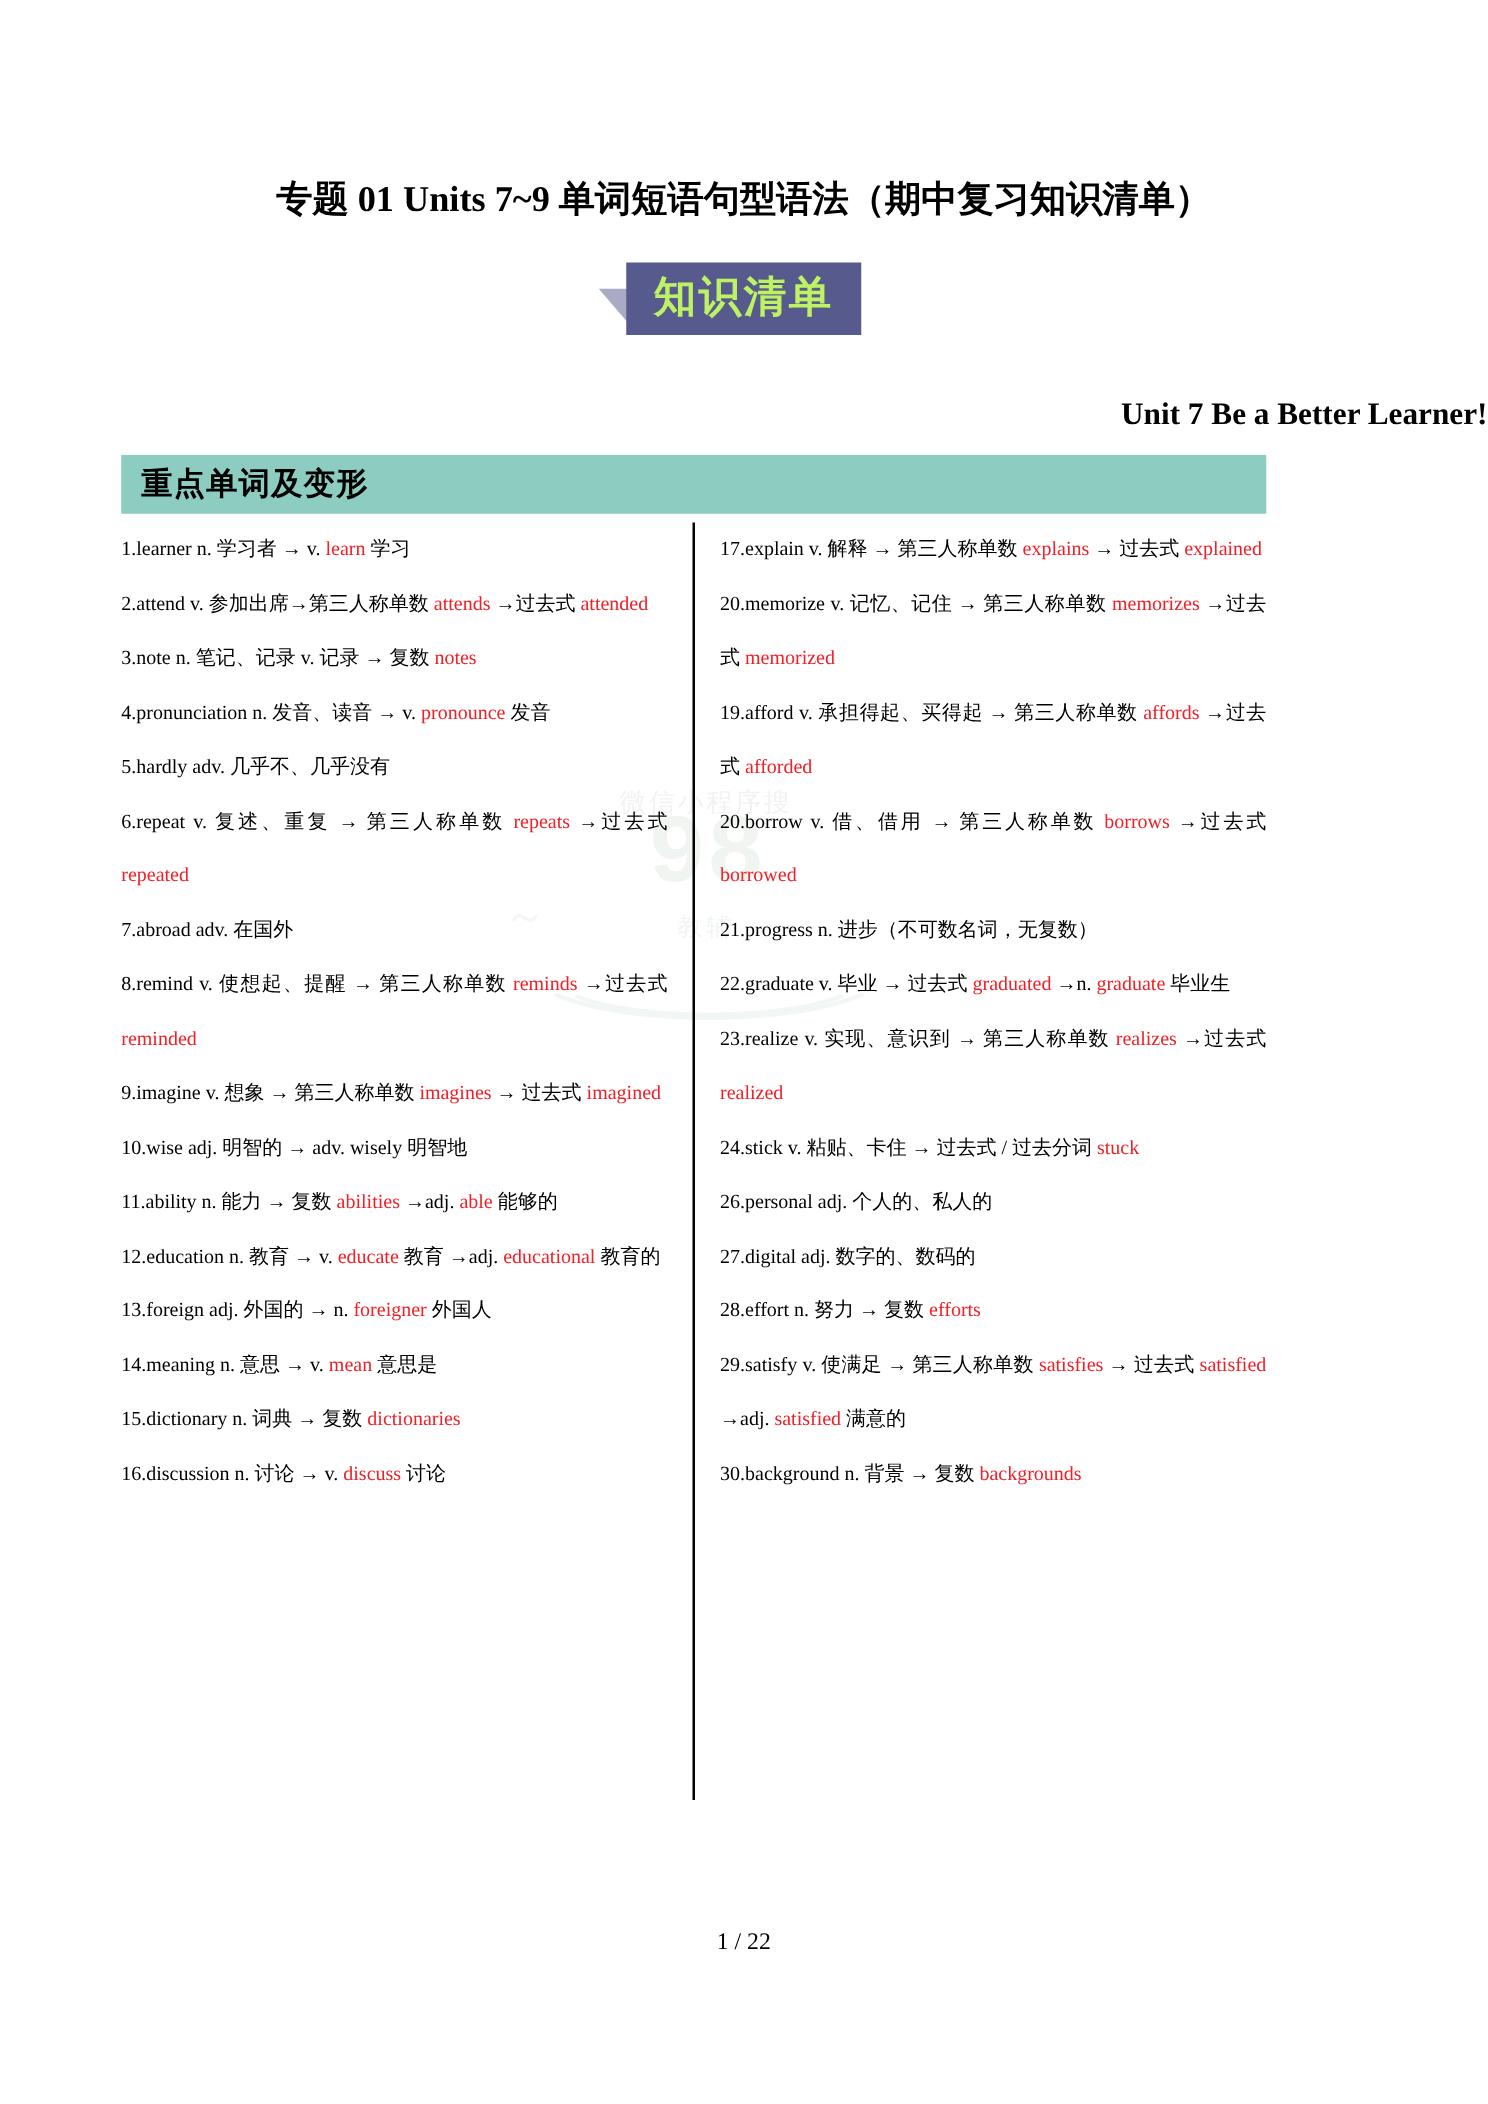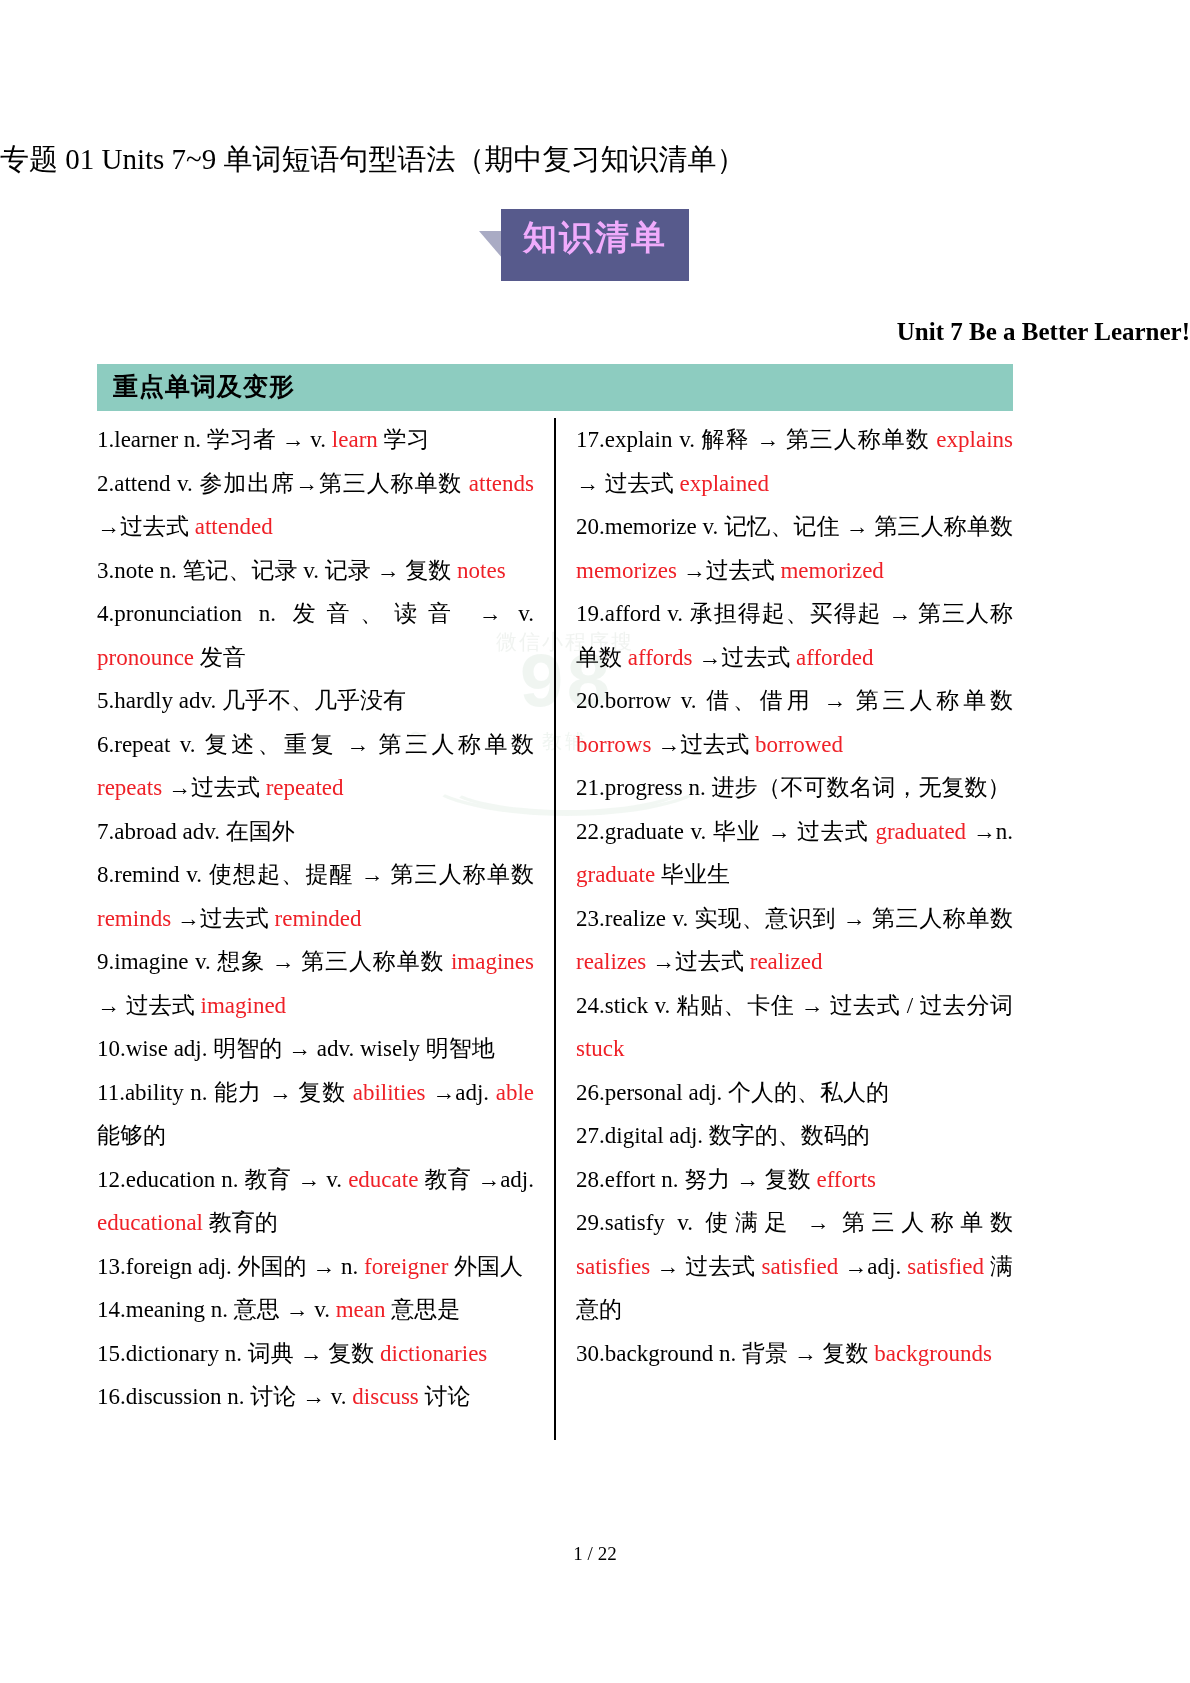--- a/index.html
+++ b/index.html
@@ -97,22 +97,23 @@
     font-size: 34px;
     color: #d6e6da;
   }
 
   
   .doc-title {
     position: absolute;
     left: 0;
     top: 140px;
     width: 100%;
+    text-align: center;
     font-size: 29px;
-    font-weight: normal;
+    font-weight: bold;
     letter-spacing: 0px;
     white-space: nowrap;
     z-index: 2;
   }
 
   
   .ribbon-wrap {
     position: absolute;
     left: 0;
     top: 215px;
@@ -130,26 +131,26 @@
     top: 16px;
     width: 0;
     height: 0;
     border-top: 0 solid transparent;
     border-bottom: 28px solid transparent;
     border-right: 24px solid #a9abc4;
   }
   .ribbon-body {
     position: relative;
     background: #575a8c;
-    color: #f0abfc;
+    color: #bef264;
     font-family: "DejaVu Sans", sans-serif;
     font-weight: bold;
     font-size: 34px;
     letter-spacing: 2px;
-    padding: 8px 22px 24px 22px;
+    padding: 8px 22px 10px 22px;
   }
 
   
   .unit-heading {
     position: absolute;
     left: 0;
     top: 318px;
     width: 100%;
     text-align: right;
     font-size: 25px;
@@ -199,21 +200,21 @@
   .col-divider {
     position: absolute;
     left: 457px;
     top: 0;
     width: 2px;
     height: 1022px;
     background: #000000;
   }
 
   .entry {
-    font-size: 23px;
+    font-size: 16px;
     line-height: 43.5px;
     color: #000000;
     text-align: justify;
     text-justify: inter-character;
     word-break: break-word;
     margin: 0;
   }
   .entry .r { color: #ef2027; }
 
   

